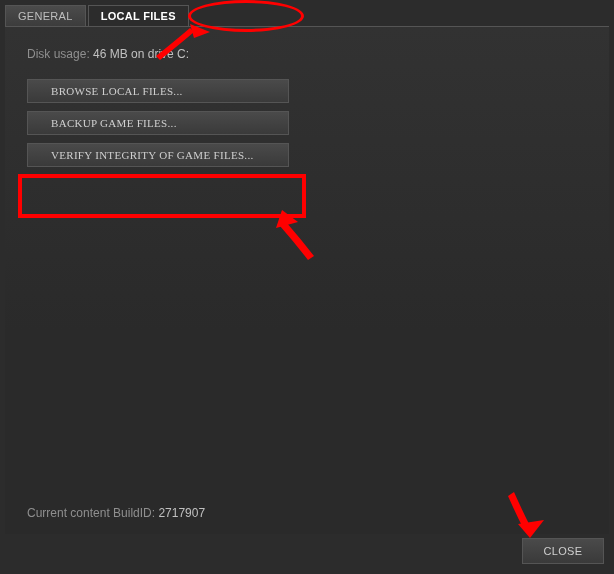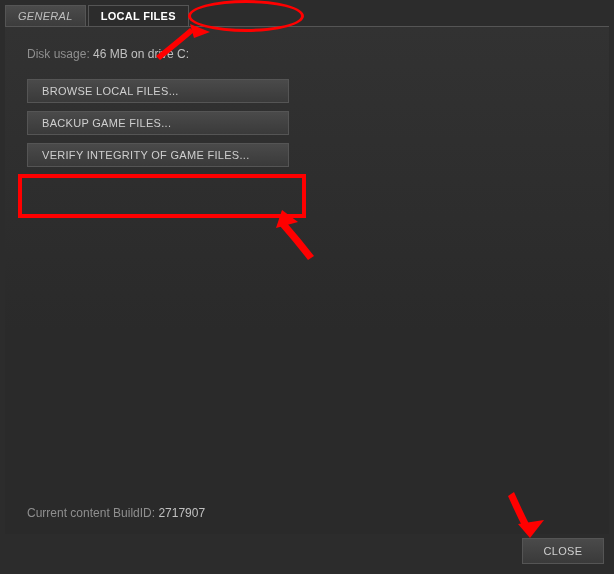--- a/index.html
+++ b/index.html
@@ -34,21 +34,20 @@
     color: #bfbfbf;
     margin-right: 2px;
     height: 22px;
     box-sizing: border-box;
     cursor: pointer;
     user-select: none;
   }
   .tab.inactive {
     background: linear-gradient(to bottom, #4b4b4b, #3c3c3c);
     border: 1px solid #555;
-    font-style: italic;
   }
   .tab.active {
     background: #2c2c2c;
     border-top: 1px solid #555;
     border-left: 1px solid #555;
     border-right: 1px solid #555;
     border-bottom: 1px solid #2c2c2c;
     color: #ffffff;
     font-weight: bold;
   }
@@ -81,25 +80,26 @@
   .btn {
     display: flex;
     align-items: center;
     width: 262px;
     height: 24px;
     margin-bottom: 8px;
     background: linear-gradient(to bottom, #4a4a4a 0%, #3a3a3a 100%);
     border: 1px solid #555;
     color: #cfcfcf;
     font-size: 11px;
-    padding-left: 14px;
+    padding-left: 23px;
     box-sizing: border-box;
     cursor: pointer;
     user-select: none;
     letter-spacing: 0.3px;
+    font-family: Liberation Serif, serif;
   }
   .build-id {
     position: absolute;
     left: 22px;
     bottom: 14px;
     font-size: 12px;
     color: #8f8f8f;
   }
   .build-id .value {
     color: #c0c0c0;

